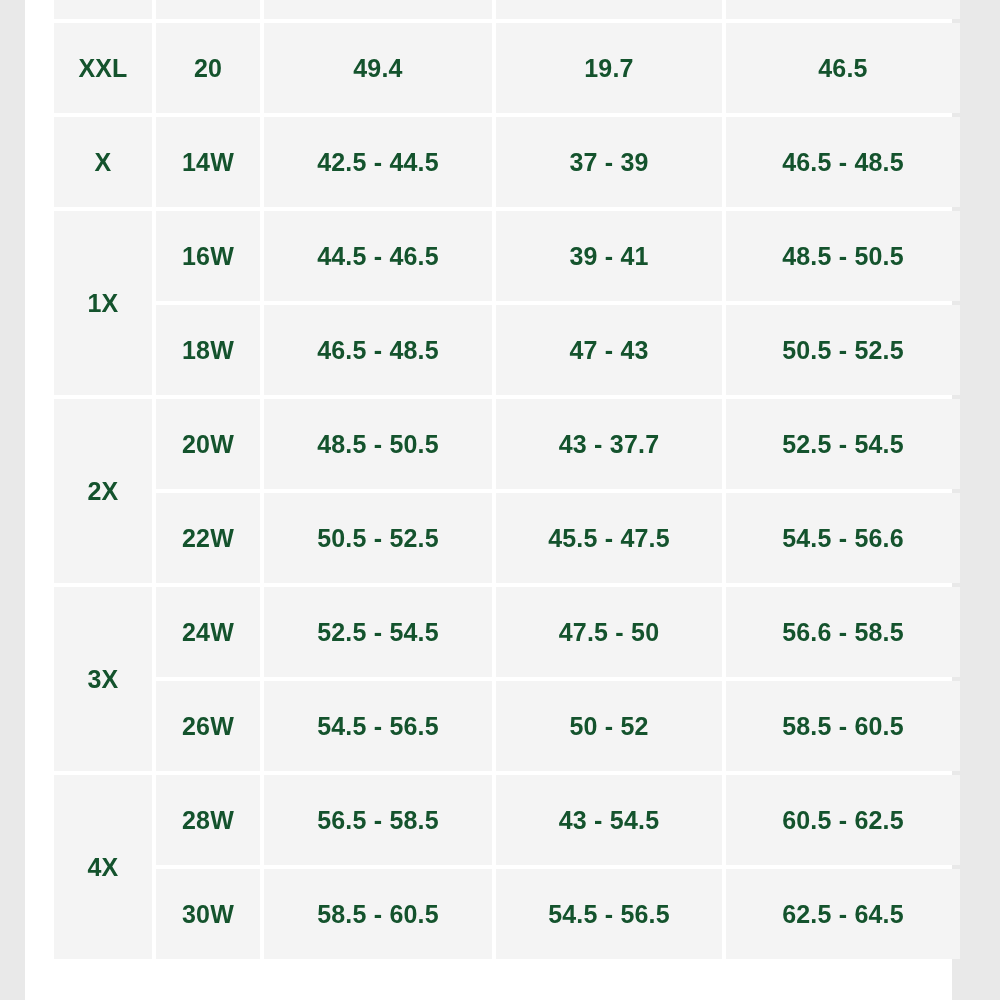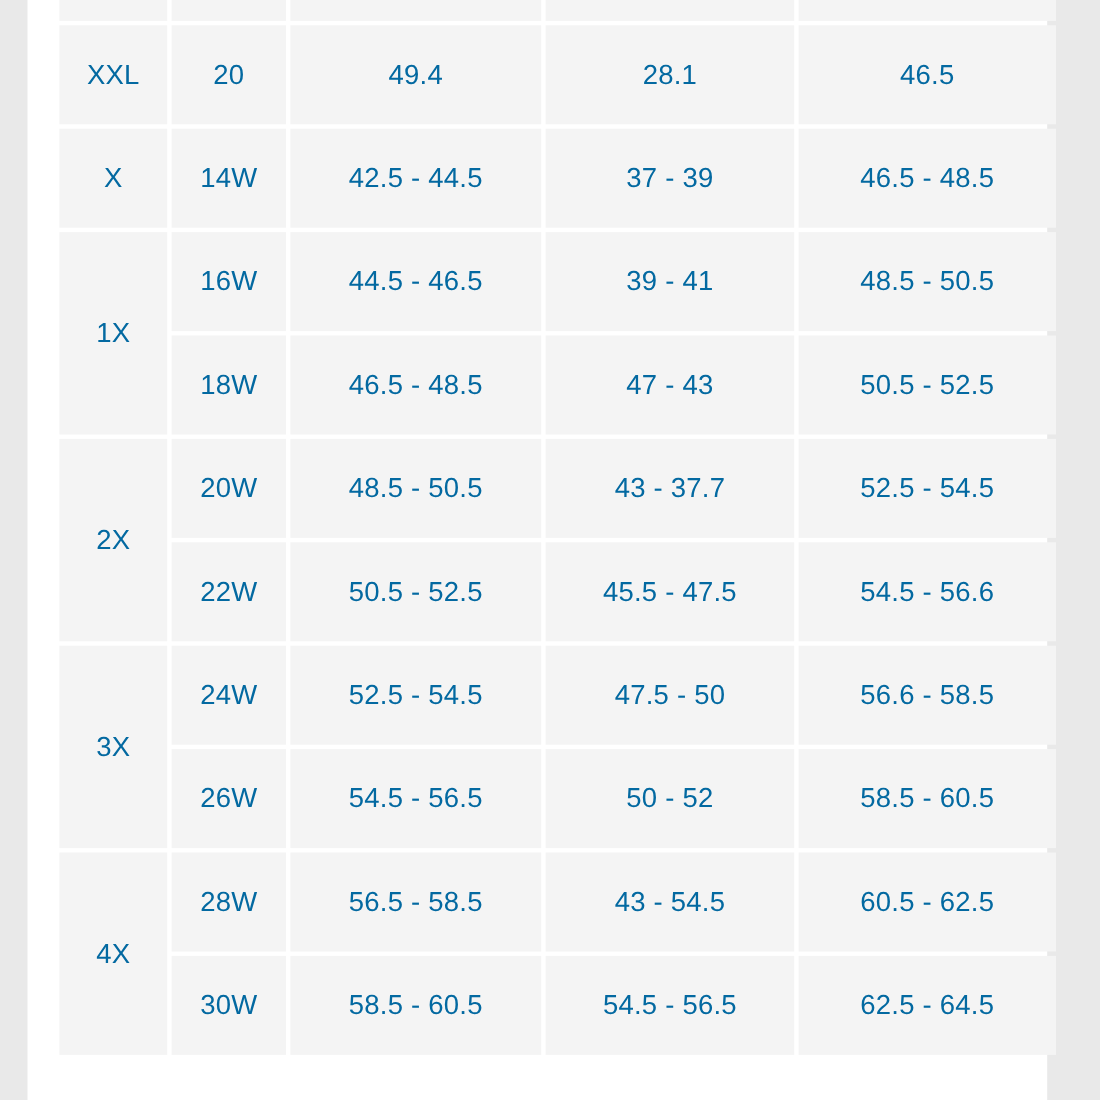--- a/index.html
+++ b/index.html
@@ -45,23 +45,23 @@
 
   table.size-table {
     width: 898px;
     border-collapse: separate;
     border-spacing: 4px 4px;
     table-layout: fixed;
   }
 
   table.size-table td {
     background: #f4f4f4;
-    color: #0369a1;
+    color: #14532d;
     font-size: 25px;
-    font-weight: 400;
+    font-weight: 700;
     text-align: center;
     vertical-align: middle;
     height: 90px;
     padding: 0;
     border: 0;
     letter-spacing: 0.2px;
   }
 
   
   col.c-size  { width: 98px; }
@@ -100,21 +100,21 @@
             <td class="empty-row"></td>
             <td class="empty-row"></td>
             <td class="empty-row"></td>
             <td class="empty-row"></td>
           </tr>
 
           <tr>
             <td class="group-label" rowspan="1">XXL</td>
             <td>20</td>
             <td>49.4</td>
-            <td>28.1</td>
+            <td>19.7</td>
             <td>46.5</td>
           </tr>
 
           <tr>
             <td class="group-label" rowspan="1">X</td>
             <td>14W</td>
             <td>42.5 - 44.5</td>
             <td>37 - 39</td>
             <td>46.5 - 48.5</td>
           </tr>

